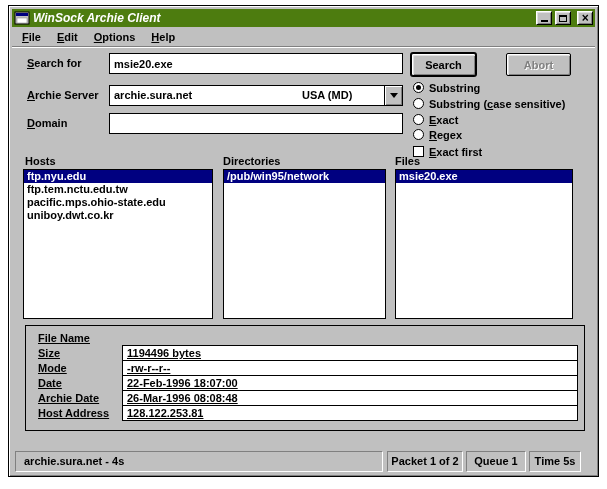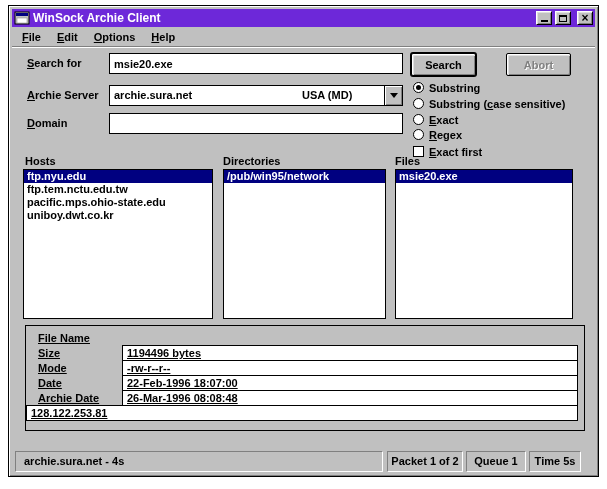--- a/index.html
+++ b/index.html
@@ -5,21 +5,21 @@
   * { margin:0; padding:0; box-sizing:border-box; }
   html,body { width:607px; height:489px; background:#ffffff; overflow:hidden;
     font-family:"Liberation Sans", sans-serif; font-size:11px; font-weight:bold; color:#000; }
   u { text-decoration:underline; }
 
   .window { position:absolute; left:8px; top:5px; width:591px; height:472px;
     background:#c0c0c0; border:1px solid #000;
     box-shadow: inset 1px 1px 0 #fff, inset -1px -1px 0 #808080; }
 
   .titlebar { position:absolute; left:3px; top:3px; width:583px; height:18px;
-    background:#6d28d9; display:flex; align-items:center; padding:0 2px; gap:3px; }
+    background:#4d7c0f; display:flex; align-items:center; padding:0 2px; gap:3px;font-style:italic; }
   .title { flex:1; color:#fff; font-size:12px; font-weight:bold; white-space:nowrap; overflow:hidden; }
   .winbtn { width:16px; height:14px; background:#c0c0c0; border:1px solid; border-color:#fff #000 #000 #fff;
     box-shadow: inset 1px 1px 0 #dfdfdf, inset -1px -1px 0 #808080;
     display:flex; align-items:center; justify-content:center; padding:0; font:inherit; }
   .winbtn.close { margin-left:3px; }
   .glyph-min { display:block; width:7px; height:2px; background:#000; margin-top:6px; }
   .glyph-max { display:block; width:8px; height:7px; border:1px solid #000; border-top-width:2px; }
   .glyph-close { font-size:12px; line-height:10px; font-weight:bold; }
 
   .menubar { position:absolute; left:3px; top:21px; width:583px; height:20px;
@@ -175,20 +175,21 @@
     </div>
     <div class="drow">
       <span class="dlabel">Date</span>
       <span class="dval">22-Feb-1996 18:07:00</span>
     </div>
     <div class="drow">
       <span class="dlabel">Archie Date</span>
       <span class="dval">26-Mar-1996 08:08:48</span>
     </div>
     <div class="drow">
+      <span class="dlabel">Host Address</span>
       <span class="dval">128.122.253.81</span>
     </div>
   </div>
 
   <div class="panel left" style="left:6px; width:368px;">archie.sura.net - 4s</div>
   <div class="panel center" style="left:378px; width:76px;">Packet 1 of 2</div>
   <div class="panel center" style="left:457px; width:60px;">Queue 1</div>
   <div class="panel center" style="left:520px; width:52px;">Time 5s</div>
 
 </div>

